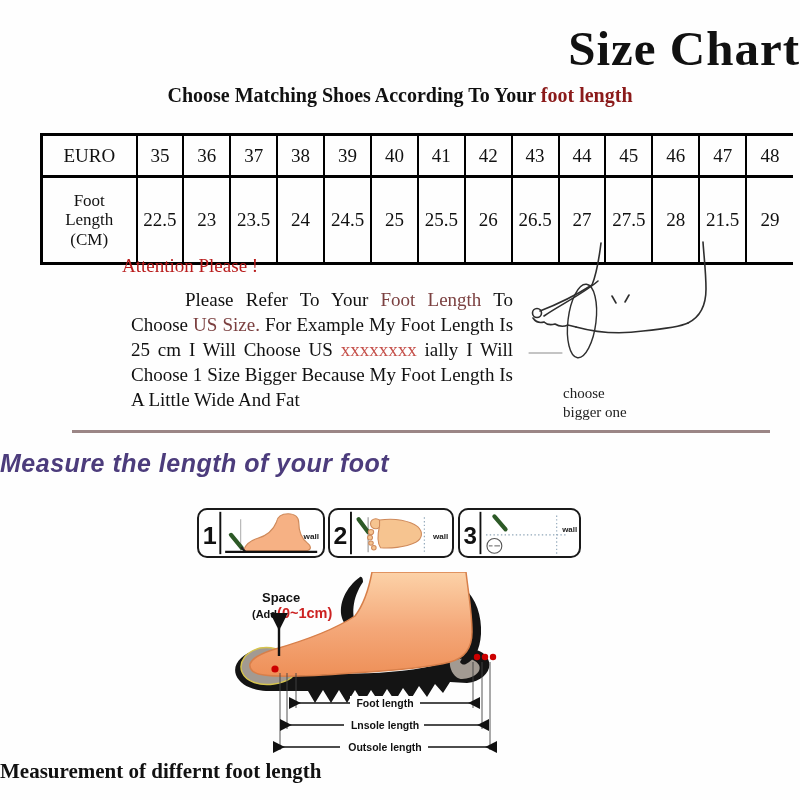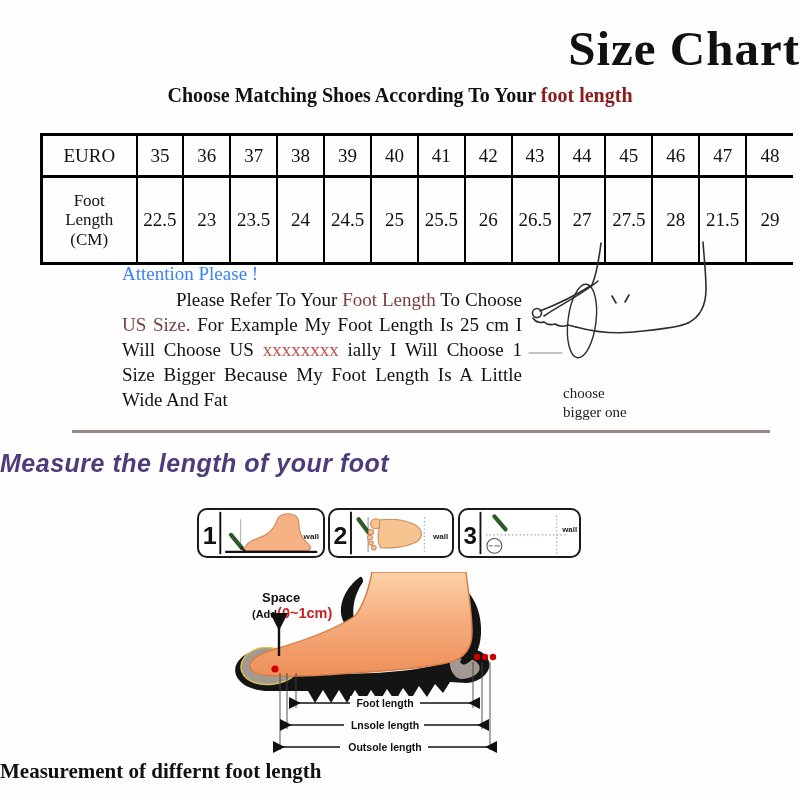--- a/index.html
+++ b/index.html
@@ -18,22 +18,22 @@
   .size-table th,.size-table td{border:2px solid #000;border-top-width:3px;border-bottom-width:3px;
                    text-align:center;vertical-align:middle;font-weight:normal;
                    font-size:19px;padding:0;}
   .size-table tr:first-child th,.size-table tr:first-child td{height:39px;}
   .size-table tr:last-child th,.size-table tr:last-child td{height:60px;}
   .size-table tr > *:last-child{border-right:0;}
   .size-table th.rowlabel{font-size:17px;line-height:1.12;padding:12px 12px;}
 
   .attention{position:absolute;top:253px;left:122px;width:400px;
              font-size:19px;line-height:25px;}
-  .attention .head{color:#3b82f6;margin:8px 0 1px 0;font-family:Liberation Serif, serif;}
-  .attention p{margin:0;text-align:justify;text-indent:54px;}
+  .attention .head{color:#b91c1c;margin:0 0 1px 0;font-family:Liberation Serif, serif;}
+  .attention p{margin:9px;text-align:justify;text-indent:54px;}
   .c-maroon{color:#7b4040;}
   .c-red{color:#c5504a;}
 
   .sketch-svg{position:absolute;top:239px;left:528px;}
   .sketch-caption{position:absolute;top:384px;left:563px;width:130px;
                   text-align:left;font-size:15px;line-height:19px;color:#222;}
 
   .divider{position:absolute;top:430px;left:72px;width:698px;height:3px;background:#9b8686;}
 
   .measure-heading{position:absolute;top:449px;left:0;width:800px;text-align:left;

